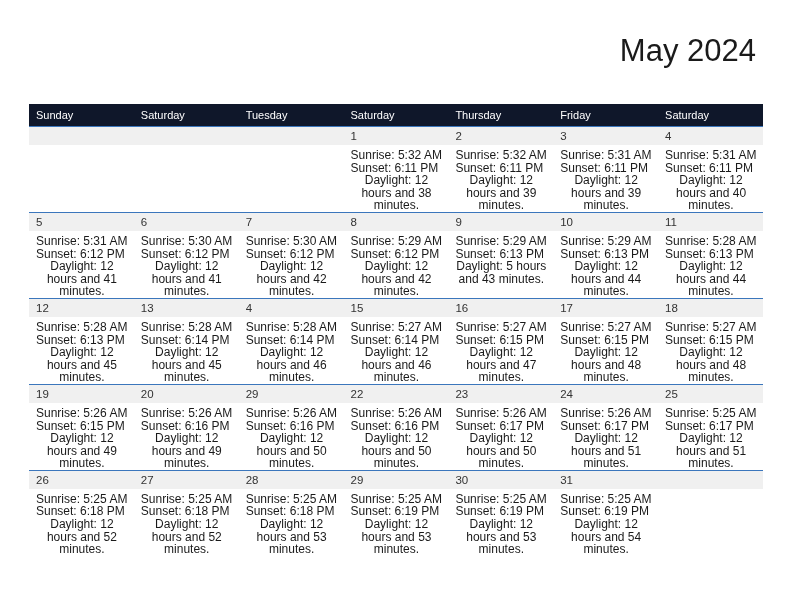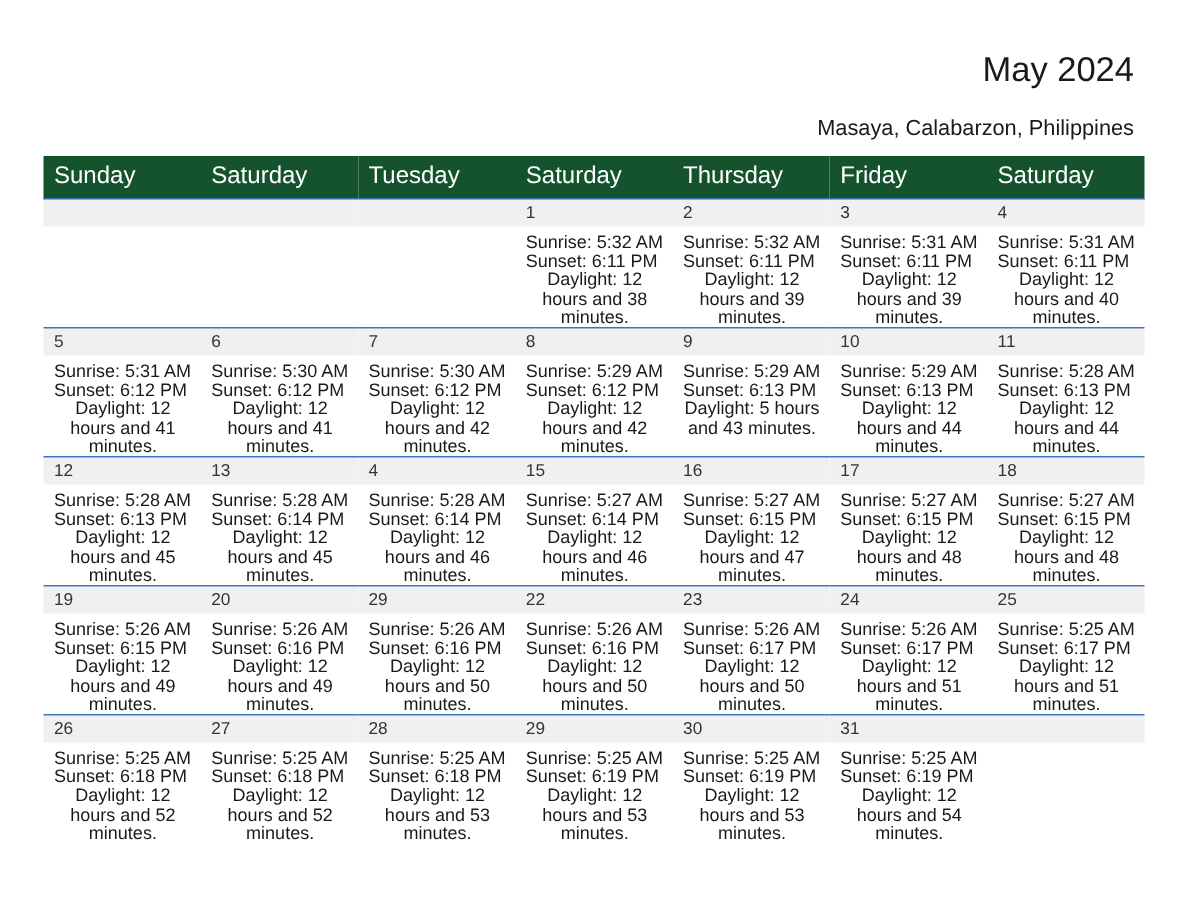--- a/index.html
+++ b/index.html
@@ -63,21 +63,21 @@
     color: #1567b3;
     letter-spacing: -0.2px;
     line-height: 24px;
     white-space: nowrap;
   }
 
   .title {
     position: absolute;
     right: 36px;
     top: 33px;
-    font-size: 23px;
+    font-size: 31px;
     color: #1a1a1a;
     text-align: right;
     white-space: nowrap;
   }
   .subtitle {
     position: absolute;
     right: 36px;
     top: 78px;
     font-size: 14.5px;
     color: #1a1a1a;
@@ -88,23 +88,23 @@
   
   .cal {
     position: absolute;
     left: 29px;
     top: 104px;
     width: 734px;
     border-collapse: collapse;
     table-layout: fixed;
   }
   .cal th {
-    background: #14532d;
+    background: #0f172a;
     color: #ffffff;
-    font-size: 16px;
+    font-size: 11px;
     font-weight: normal;
     text-align: left;
     padding: 5px 0 5px 7px;
     height: 12px;
     border: none;
   }
   .cal td {
     width: 104.85px;
     height: 78px;
     vertical-align: top;
@@ -147,21 +147,20 @@
 </style>
 </head>
 <body>
 
 <div class="page">
 
   <div class="top">
 
 
     <div class="title">May 2024</div>
-    <div class="subtitle">Masaya, Calabarzon, Philippines</div>
   </div>
 
   <table class="cal">
     <thead>
       <tr id="weekday-row">
           <th>Sunday</th>
           <th>Saturday</th>
           <th>Tuesday</th>
           <th>Saturday</th>
           <th>Thursday</th>

